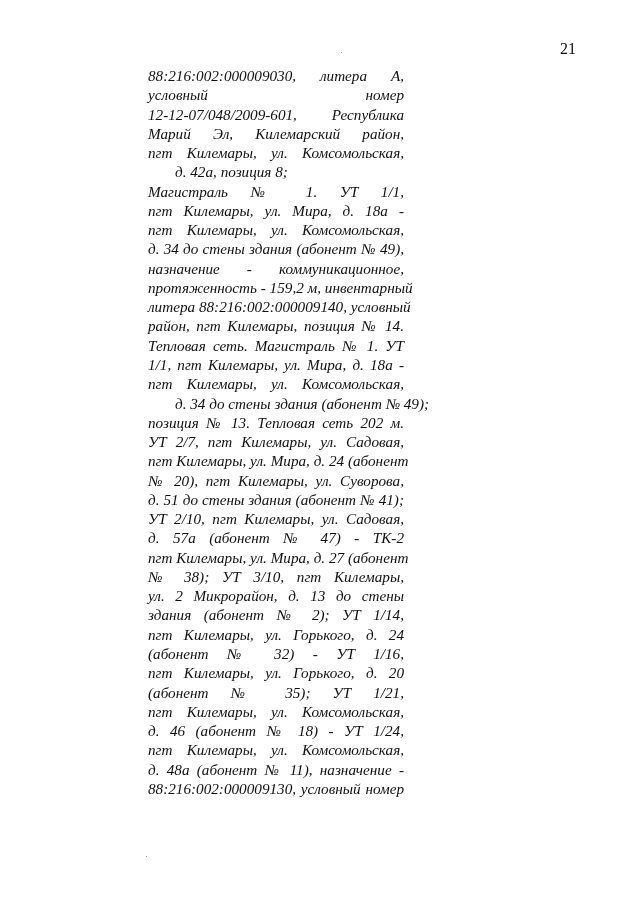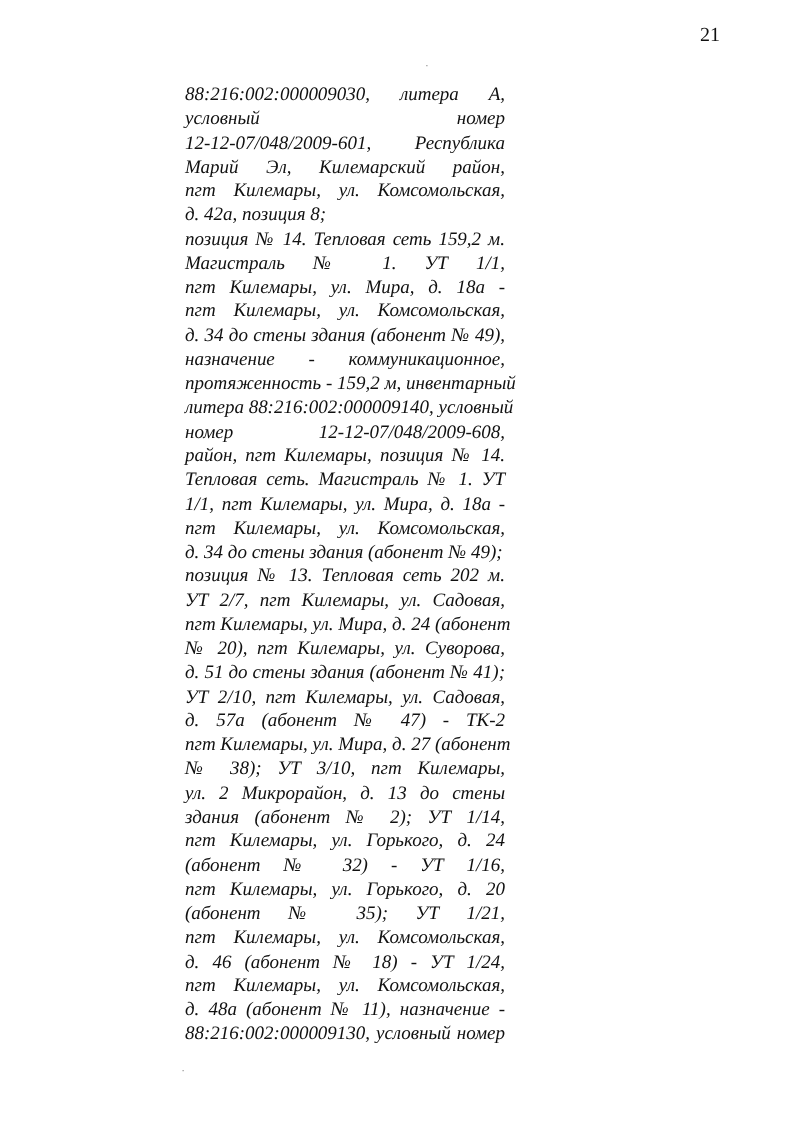--- a/index.html
+++ b/index.html
@@ -1,56 +1,54 @@
 <!DOCTYPE html>
 <html><head>
 <meta charset="utf-8">
 <style>
   html, body { margin: 0; padding: 0; background: #ffffff; }
   body { width: 640px; height: 905px; position: relative; overflow: hidden; }
   .page-number {
-    position: absolute; left: 560px; top: 20px;
+    position: absolute; left: 560px; top: 40px;
     font-family: "Liberation Serif", serif; font-size: 16px; color: #111;
   }
   .speck { position: absolute; width: 1px; height: 1px; background: #999; }
   .body-text {
     position: absolute; left: 148px; top: 66px; width: 256px;
     font-family: "Liberation Serif", serif; font-size: 15.2px; line-height: 19.27px;
     color: #111; margin: 0;
   }
   .line {
     display: block; white-space: nowrap; text-align: justify; text-align-last: justify;
     height: 19.27px;
     font-style: italic;
   }
-  .line.last { text-align-last: left; }
+  .line.last { text-align-last: left; margin-left: 27px; }
 </style>
 </head>
 <body>
 
 <div>
   <div class="page-number">21</div>
   <div class="speck" style="left:341px;top:52px;"></div>
   <div class="speck" style="left:146px;top:856px;"></div>
   <div class="body-text" id="body-text">
       <span class="line">88:216:002:000009030, литера А,</span>
       <span class="line">условный номер</span>
       <span class="line">12-12-07/048/2009-601, Республика</span>
       <span class="line">Марий Эл, Килемарский район,</span>
       <span class="line">пгт Килемары, ул. Комсомольская,</span>
       <span class="line last">д. 42а, позиция 8;</span>
-      <span class="line">позиция № 14. Тепловая сеть 159,2 м.</span>
       <span class="line">Магистраль № 1. УТ 1/1,</span>
       <span class="line">пгт Килемары, ул. Мира, д. 18а -</span>
       <span class="line">пгт Килемары, ул. Комсомольская,</span>
       <span class="line">д. 34 до стены здания (абонент № 49),</span>
       <span class="line">назначение - коммуникационное,</span>
       <span class="line">протяженность - 159,2 м, инвентарный</span>
       <span class="line">литера 88:216:002:000009140, условный</span>
-      <span class="line">номер 12-12-07/048/2009-608,</span>
       <span class="line">район, пгт Килемары, позиция № 14.</span>
       <span class="line">Тепловая сеть. Магистраль № 1. УТ</span>
       <span class="line">1/1, пгт Килемары, ул. Мира, д. 18а -</span>
       <span class="line">пгт Килемары, ул. Комсомольская,</span>
       <span class="line last">д. 34 до стены здания (абонент № 49);</span>
       <span class="line">позиция № 13. Тепловая сеть 202 м.</span>
       <span class="line">УТ 2/7, пгт Килемары, ул. Садовая,</span>
       <span class="line">пгт Килемары, ул. Мира, д. 24 (абонент</span>
       <span class="line">№ 20), пгт Килемары, ул. Суворова,</span>
       <span class="line">д. 51 до стены здания (абонент № 41);</span>

